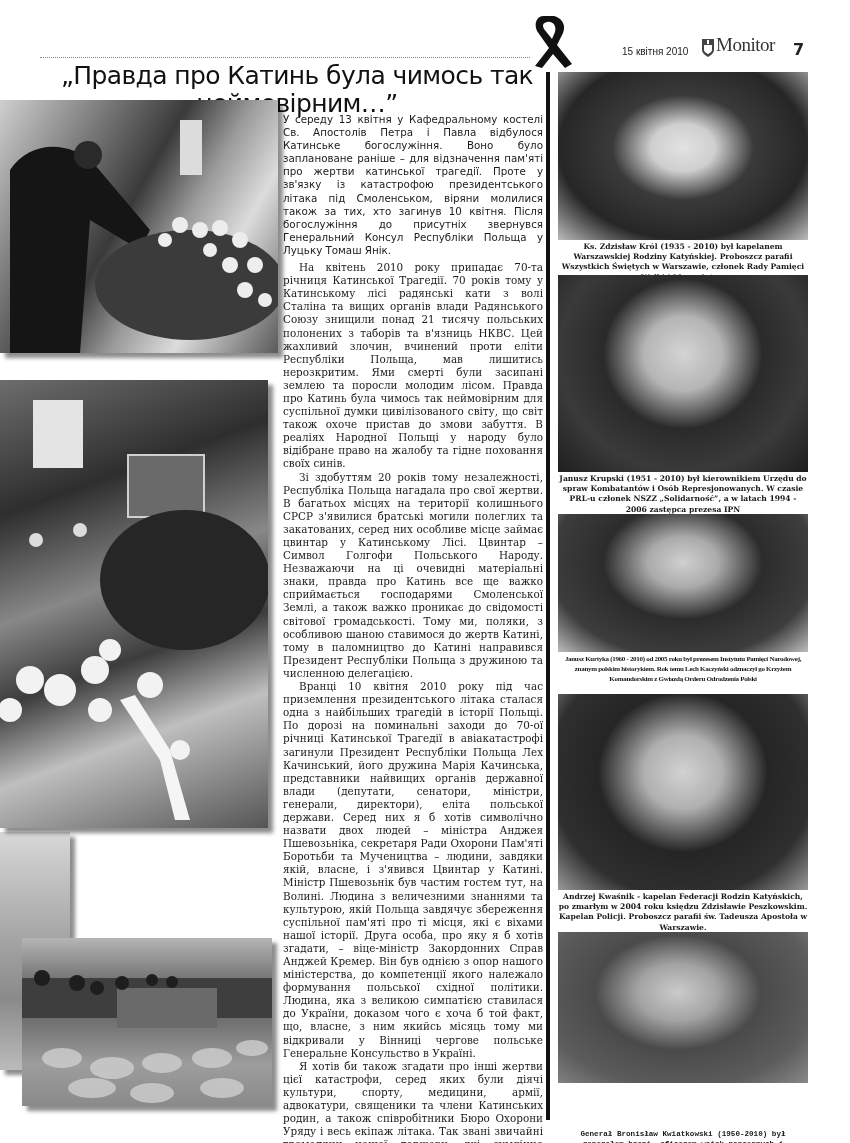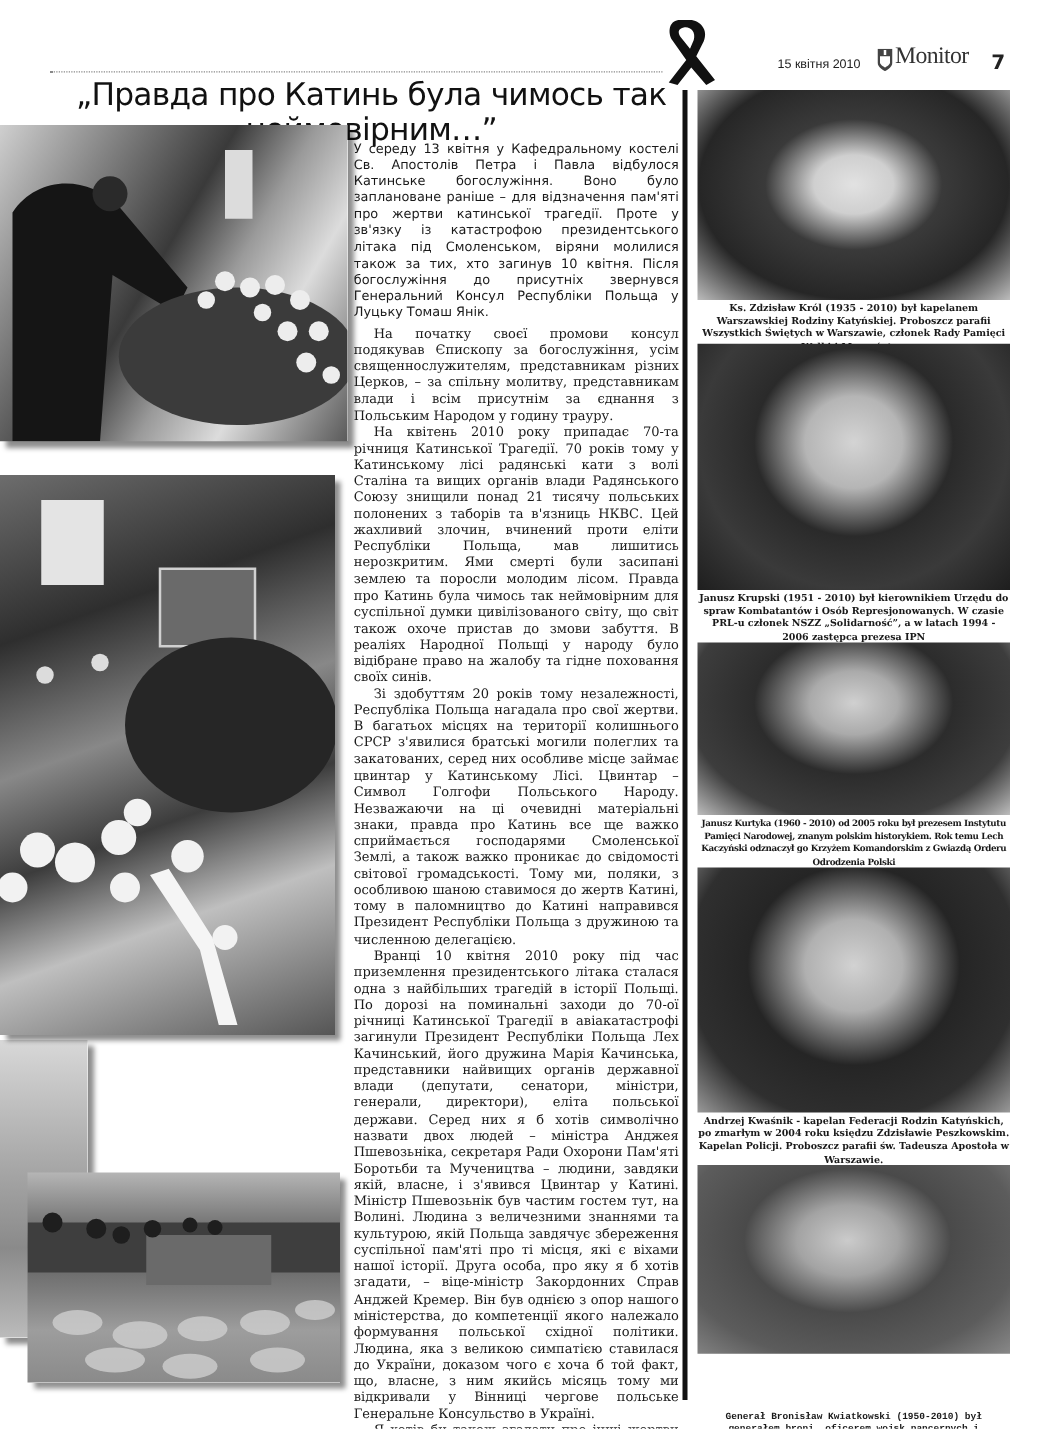--- a/index.html
+++ b/index.html
@@ -37,21 +37,21 @@
   
   .rphoto { left:558px; width:250px; background:#555; }
   .rp1 { top:72px; height:168px; background:radial-gradient(ellipse at 50% 45%,#e2e2e2 0%,#cfcfcf 18%,#3a3a3a 40%,#262626 70%,#bcbcbc 100%); }
   .rp2 { top:275px; height:197px; background:radial-gradient(ellipse at 50% 40%,#d4d4d4 0%,#b5b5b5 22%,#2a2a2a 45%,#3a3a3a 70%,#1e1e1e 100%); }
   .rp3 { top:514px; height:138px; background:radial-gradient(ellipse at 50% 35%,#d0d0d0 0%,#aaaaaa 20%,#2c2c2c 45%,#3d3d3d 75%,#bdbdbd 100%); }
   .rp4 { top:694px; height:196px; background:radial-gradient(ellipse at 50% 40%,#d2d2d2 0%,#b0b0b0 22%,#252525 48%,#2f2f2f 75%,#999 100%); }
   .rp5 { top:932px; height:151px; background:radial-gradient(ellipse at 48% 40%,#cbcbcb 0%,#a3a3a3 22%,#4a4a4a 45%,#5c5c5c 75%,#888 100%); }
   .caption { left:558px; width:250px; text-align:center; font-family:"DejaVu Serif", serif; font-weight:bold; font-size:7.6px; line-height:10.2px; color:#1a1a1a; }
   .c1 { top:242px; }
   .c2 { top:474px; }
-  .c3 { top:654px; font-size:7px; letter-spacing:-0.3px; }
+  .c3 { top:654px; font-size:7px; letter-spacing:-0.3px;font-family:Liberation Serif, serif; }
   .c4 { top:892px; }
   .c5 { top:1129px;font-family:Liberation Mono, monospace; }
 </style>
 </head>
 <body>
 
 <div class="abs dotline"></div>
 <svg class="abs ribbon" viewBox="0 0 46 54">
   <path d="M17 2 C9 2 7 10 10 17 L22 34 L8 52 L15 54 L26 40 L38 54 L45 50 L30 31 L36 19 C40 10 33 2 25 2 Z M20 8 C25 7 30 11 28 18 L25 25 L17 15 C15 11 16 9 20 8 Z" fill="#111"></path>
 </svg>
@@ -133,21 +133,20 @@
       <ellipse cx="230" cy="110" rx="16" ry="8"></ellipse>
         <ellipse cx="70" cy="150" rx="24" ry="10"></ellipse>
       <ellipse cx="130" cy="155" rx="22" ry="10"></ellipse>
         <ellipse cx="200" cy="150" rx="22" ry="10"></ellipse>
     </g>
   </svg>
 </div>
 
 <div class="abs article">
   <div class="lead">У середу 13 квітня у Кафедральному костелі Св. Апостолів Петра і Павла відбулося Катинське богослужіння. Воно було заплановане раніше – для відзначення пам'яті про жертви катинської трагедії. Проте у зв'язку із катастрофою президентського літака під Смоленськом, віряни молилися також за тих, хто загинув 10 квітня. Після богослужіння до присутніх звернувся Генеральний Консул Республіки Польща у Луцьку Томаш Янік.</div>
-  <p>На початку своєї промови консул подякував Єпископу за богослужіння, усім священнослужителям, представникам різних Церков, – за спільну молитву, представникам влади і всім присутнім за єднання з Польським Народом у годину трауру.</p>
   <p>На квітень 2010 року припадає 70-та річниця Катинської Трагедії. 70 років тому у Катинському лісі радянські кати з волі Сталіна та вищих органів влади Радянського Союзу знищили понад 21 тисячу польських полонених з таборів та в'язниць НКВС. Цей жахливий злочин, вчинений проти еліти Республіки Польща, мав лишитись нерозкритим. Ями смерті були засипані землею та поросли молодим лісом. Правда про Катинь була чимось так неймовірним для суспільної думки цивілізованого світу, що світ також охоче пристав до змови забуття. В реаліях Народної Польщі у народу було відібране право на жалобу та гідне поховання своїх синів.</p>
   <p>Зі здобуттям 20 років тому незалежності, Республіка Польща нагадала про свої жертви. В багатьох місцях на території колишнього СРСР з'явилися братські могили полеглих та закатованих, серед них особливе місце займає цвинтар у Катинському Лісі. Цвинтар – Символ Голгофи Польського Народу. Незважаючи на ці очевидні матеріальні знаки, правда про Катинь все ще важко сприймається господарями Смоленської Землі, а також важко проникає до свідомості світової громадськості. Тому ми, поляки, з особливою шаною ставимося до жертв Катині, тому в паломництво до Катині направився Президент Республіки Польща з дружиною та численною делегацією.</p>
   <p>Вранці 10 квітня 2010 року під час приземлення президентського літака сталася одна з найбільших трагедій в історії Польщі. По дорозі на поминальні заходи до 70-ої річниці Катинської Трагедії в авіакатастрофі загинули Президент Республіки Польща Лех Качинський, його дружина Марія Качинська, представники найвищих органів державної влади (депутати, сенатори, міністри, генерали, директори), еліта польської держави. Серед них я б хотів символічно назвати двох людей – міністра Анджея Пшевозьніка, секретаря Ради Охорони Пам'яті Боротьби та Мучеництва – людини, завдяки якій, власне, і з'явився Цвинтар у Катині. Міністр Пшевозьнік був частим гостем тут, на Волині. Людина з величезними знаннями та культурою, якій Польща завдячує збереження суспільної пам'яті про ті місця, які є віхами нашої історії. Друга особа, про яку я б хотів згадати, – віце-міністр Закордонних Справ Анджей Кремер. Він був однією з опор нашого міністерства, до компетенції якого належало формування польської східної політики. Людина, яка з великою симпатією ставилася до України, доказом чого є хоча б той факт, що, власне, з ним якийсь місяць тому ми відкривали у Вінниці чергове польське Генеральне Консульство в Україні.</p>
   <p>Я хотів би також згадати про інші жертви цієї катастрофи, серед яких були діячі культури, спорту, медицини, армії, адвокатури, священики та члени Катинських родин, а також співробітники Бюро Охорони Уряду і весь екіпаж літака. Так звані звичайні громадяни нашої держави, які сумлінно виконували свої буденні обов'язки, примножуючи таким чином наші національні здобутки. Ці 96 жертв становлять практично весь зріз польського суспільства. 10 квітня 2010 року загинула передова частина нашого народу. Померла частинка кожного з нас. „Стаємо з покорою перед тим вироком долі, який незбагненним чином пов'язав із Катинською Землею чергову драму польського Народу,” – сказав Спікер Сейму Республіки Польща Броніслав Коморовський, який згідно з Конституцією виконує зараз обов'язки Президента Польщі.</p>
 
 </div>
 
 <div class="abs vsep"></div>
 
 <div class="abs rphoto rp1"></div>

